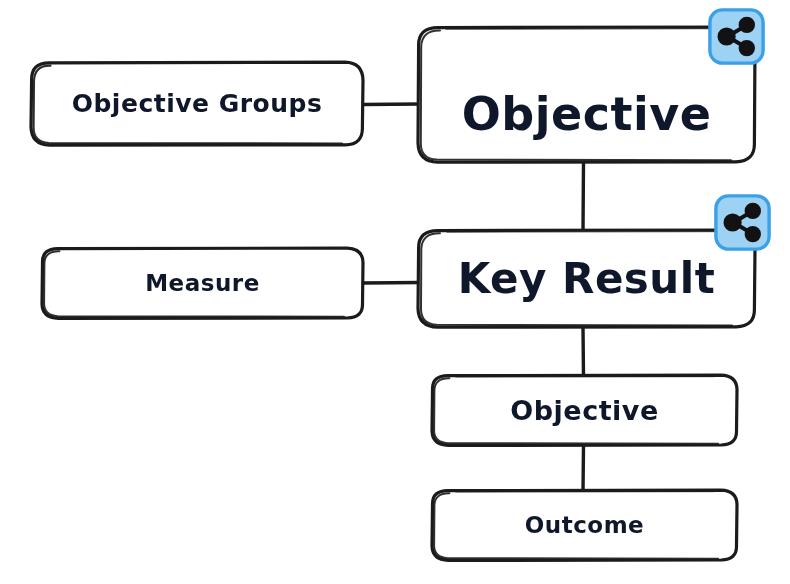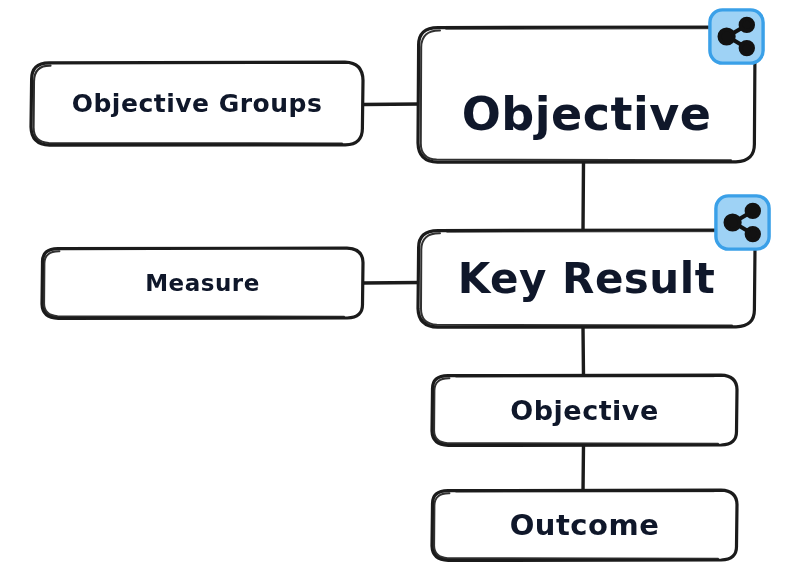--- a/index.html
+++ b/index.html
@@ -52,21 +52,21 @@
   #node-measure          { left: 42px;  top: 248px; width: 321px; height: 70px; }
   #node-key-result       { left: 418px; top: 230px; width: 337px; height: 97px; border-radius: 15px; }
   #node-initiative       { left: 432px; top: 375px; width: 305px; height: 70px; }
   #node-outcome          { left: 432px; top: 490px; width: 305px; height: 70px; }
 
   #node-objective-groups .node-label { font-size: 25px; }
   #node-objective .node-label        { font-size: 46px; }
   #node-measure .node-label          { font-size: 23px; }
   #node-key-result .node-label       { font-size: 42px; }
   #node-initiative .node-label       { font-size: 27px; }
-  #node-outcome .node-label          { font-size: 29px; }
+  #node-outcome .node-label          { font-size: 23px; }
 
   .badge {
     position: absolute;
     width: 57px;
     height: 57px;
     box-sizing: border-box;
     border-radius: 13px;
     display: flex;
     align-items: center;
     justify-content: center;

